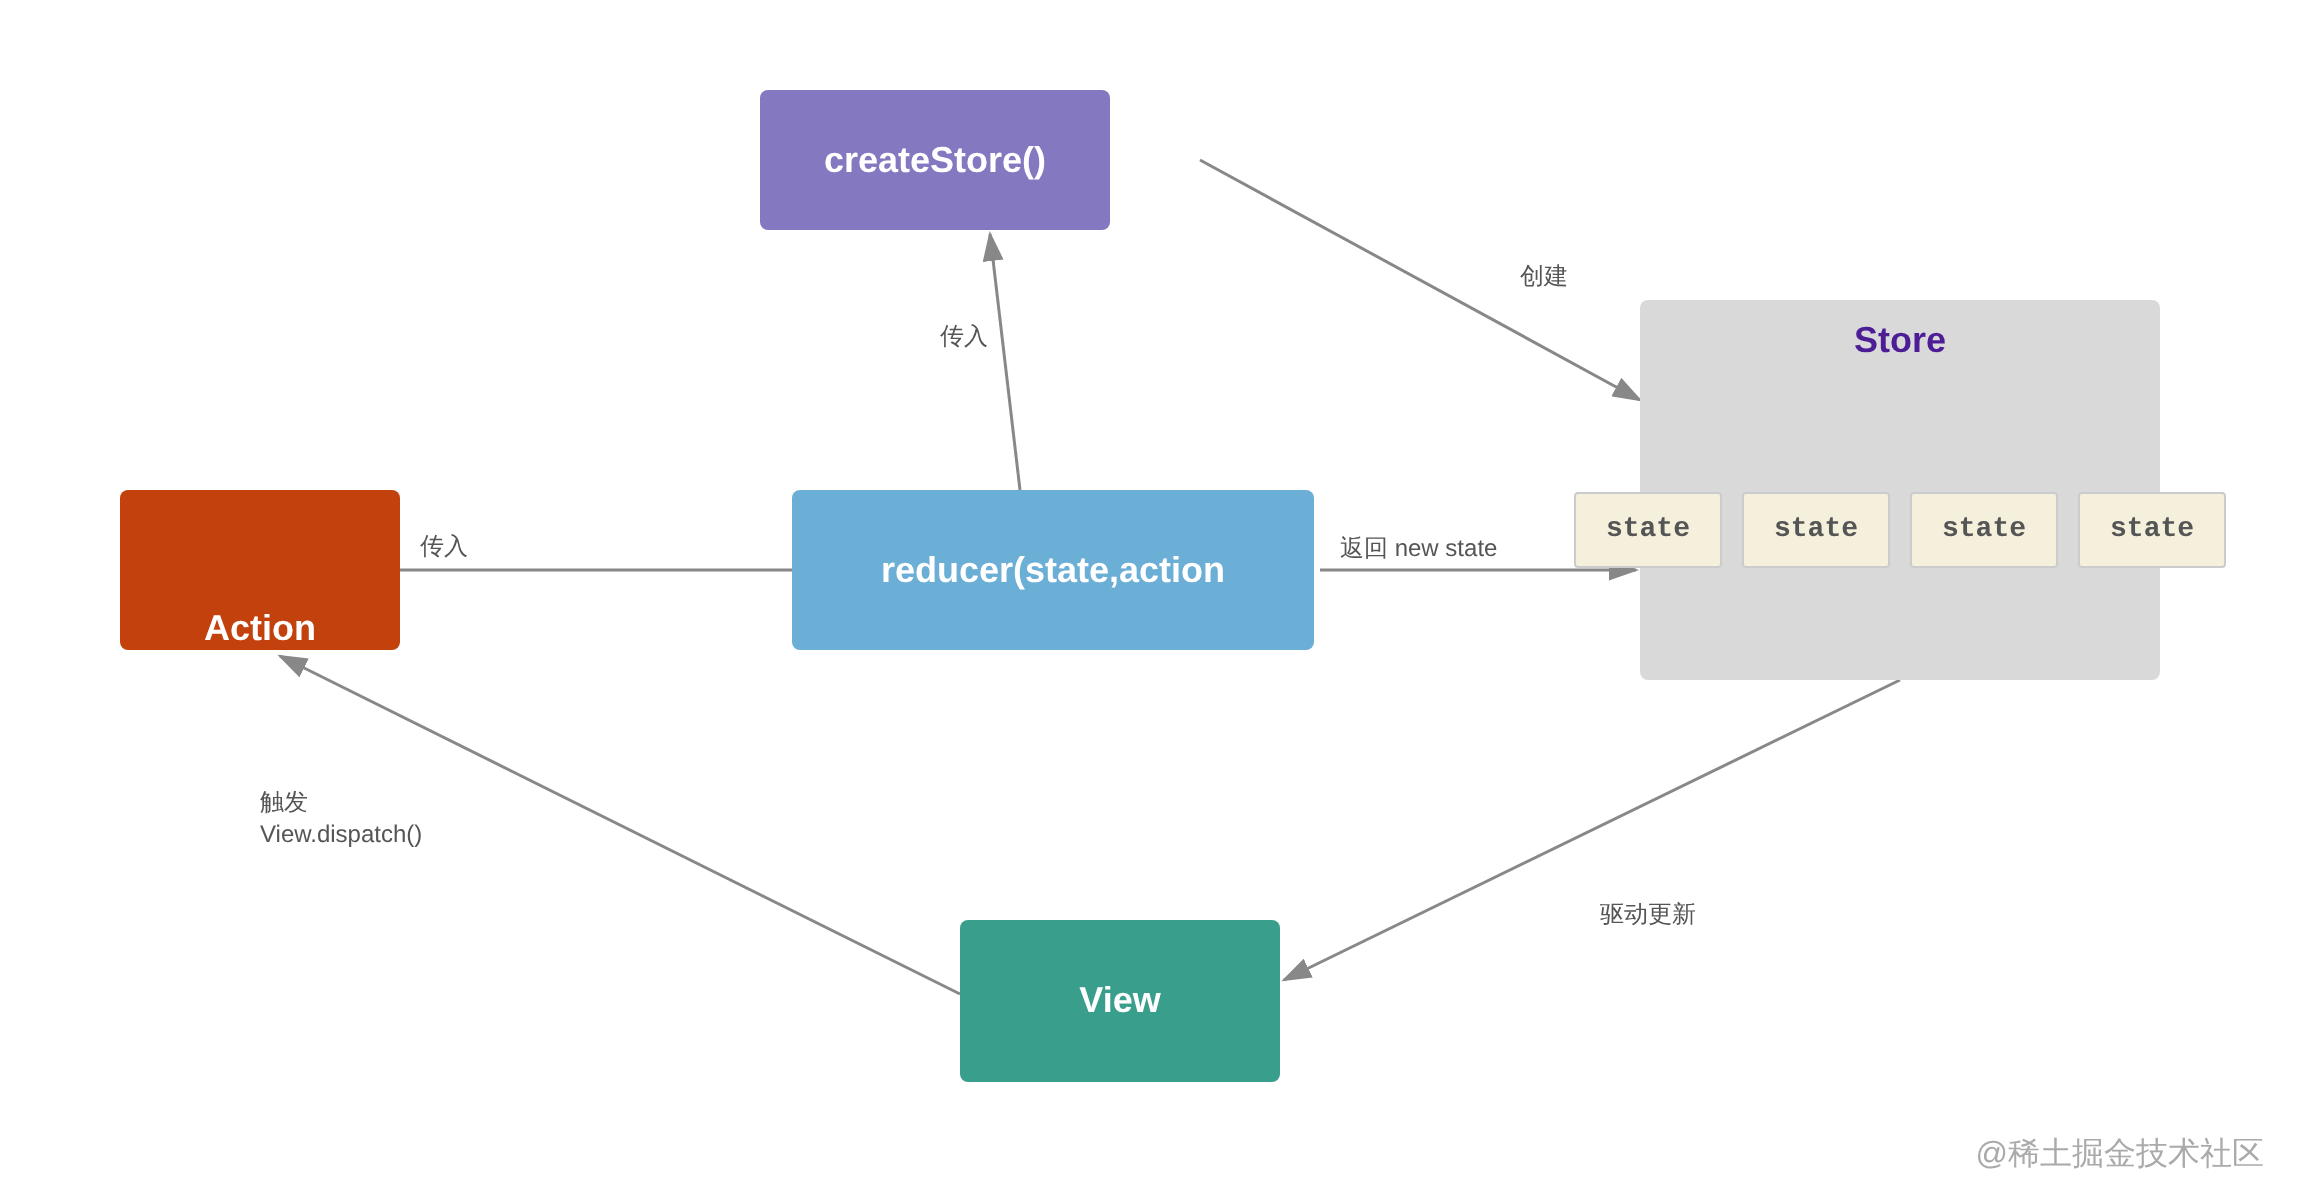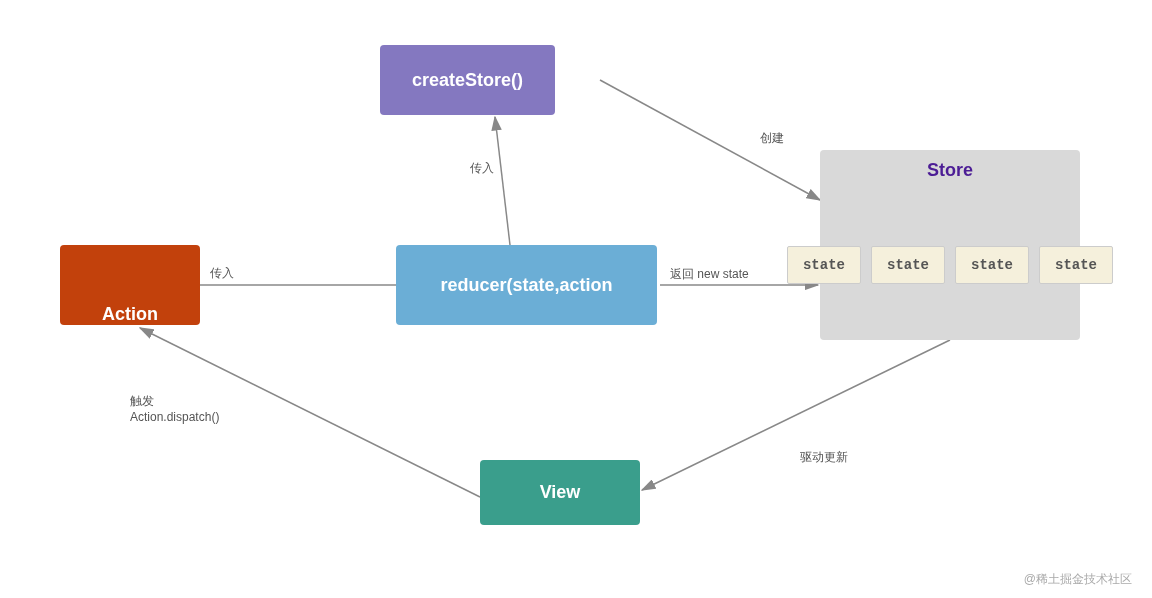--- a/index.html
+++ b/index.html
@@ -88,21 +88,21 @@
       text-align: center;
       padding: 10px 15px;
       font-size: 14px;
       color: #555;
       border-radius: 2px;
     }
     #view-box {
       background: #3A9E8C;
       color: white;
       width: 160px;
-      height: 65px;
+      height: 81px;
       left: 480px;
       top: 460px;
     }
     .arrow-label {
       position: absolute;
       font-size: 12px;
       color: #555;
       font-weight: normal;
     }
     #label-pass-in {
@@ -128,21 +128,21 @@
     }
     #label-drive-update {
       left: 800px;
       top: 410px;
       margin-top: 39px;
     }
     #watermark {
       position: absolute;
       bottom: 10px;
       right: 20px;
-      font-size: 12px;
+      font-size: 16px;
       color: #aaa;
     }
   </style>
 </head>
 <body>
 
 <div id="diagram-container">
 
   <svg id="arrows">
     <defs>
@@ -201,21 +201,21 @@
     <span>返回 new state</span>
   </div>
   <div class="arrow-label" id="label-create">
     <span>创建</span>
   </div>
   <div class="arrow-label" id="label-pass-in-2">
     <span>传入</span>
   </div>
   <div class="arrow-label" id="label-trigger">
     <span>触发</span><br>
-    <span>Action.dispatch()</span>
+    <span>View.dispatch()</span>
   </div>
   <div class="arrow-label" id="label-drive-update">
     <span>驱动更新</span>
   </div>
 
   <div id="watermark">
     <span>@稀土掘金技术社区</span>
   </div>
 
 </div>

